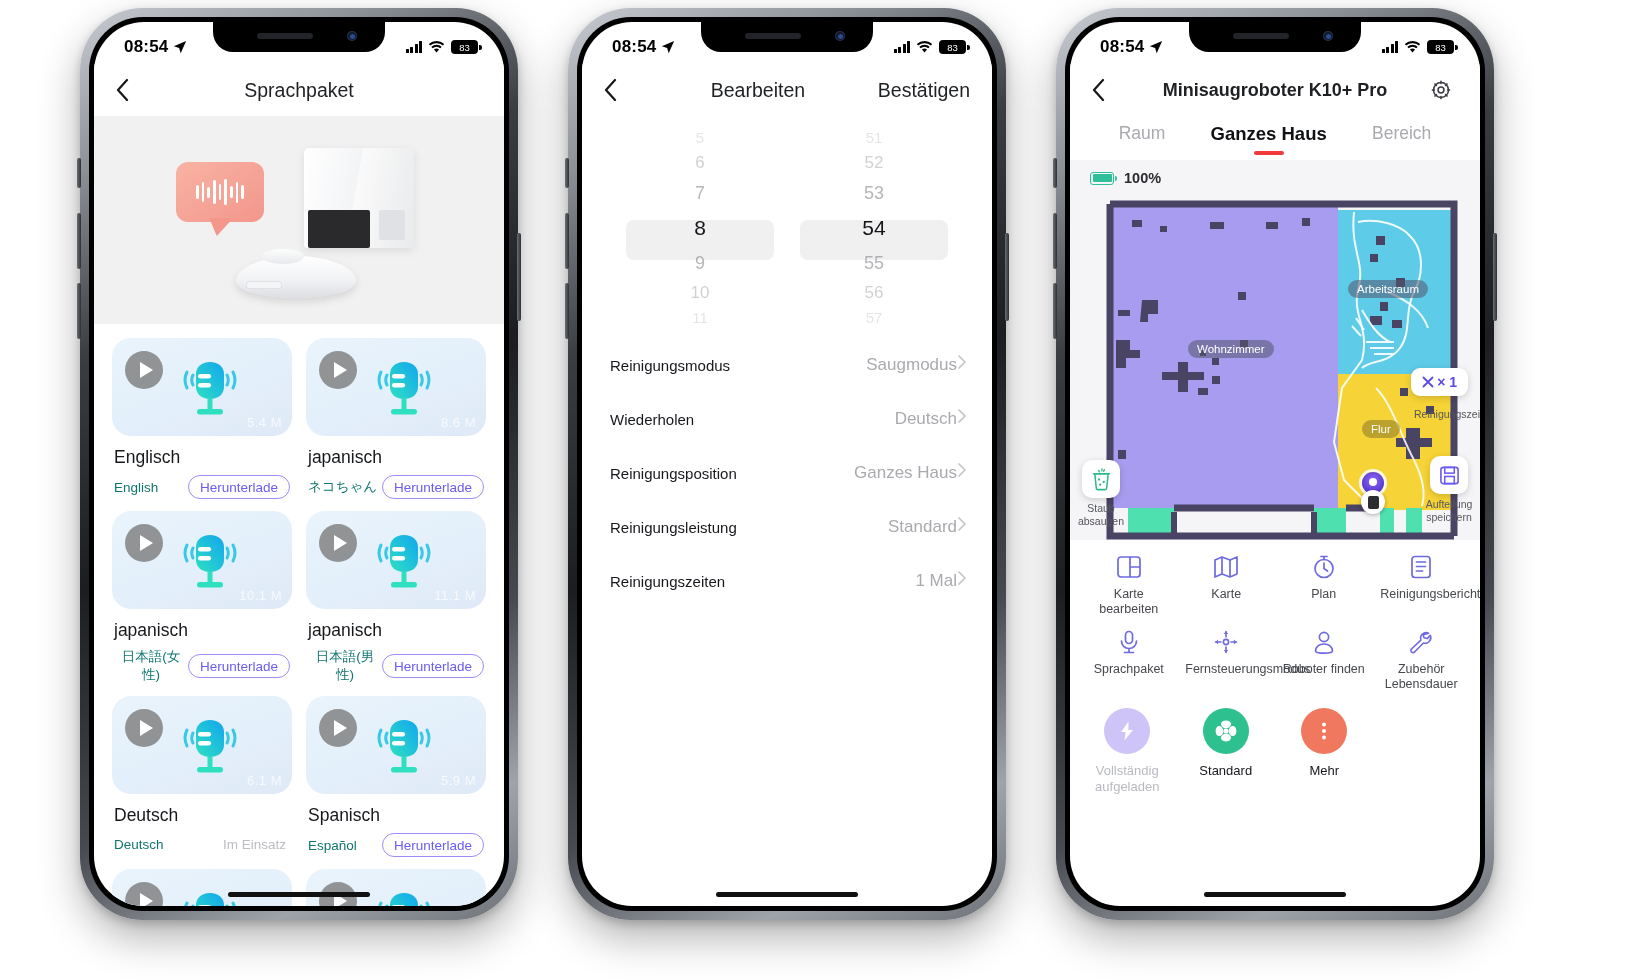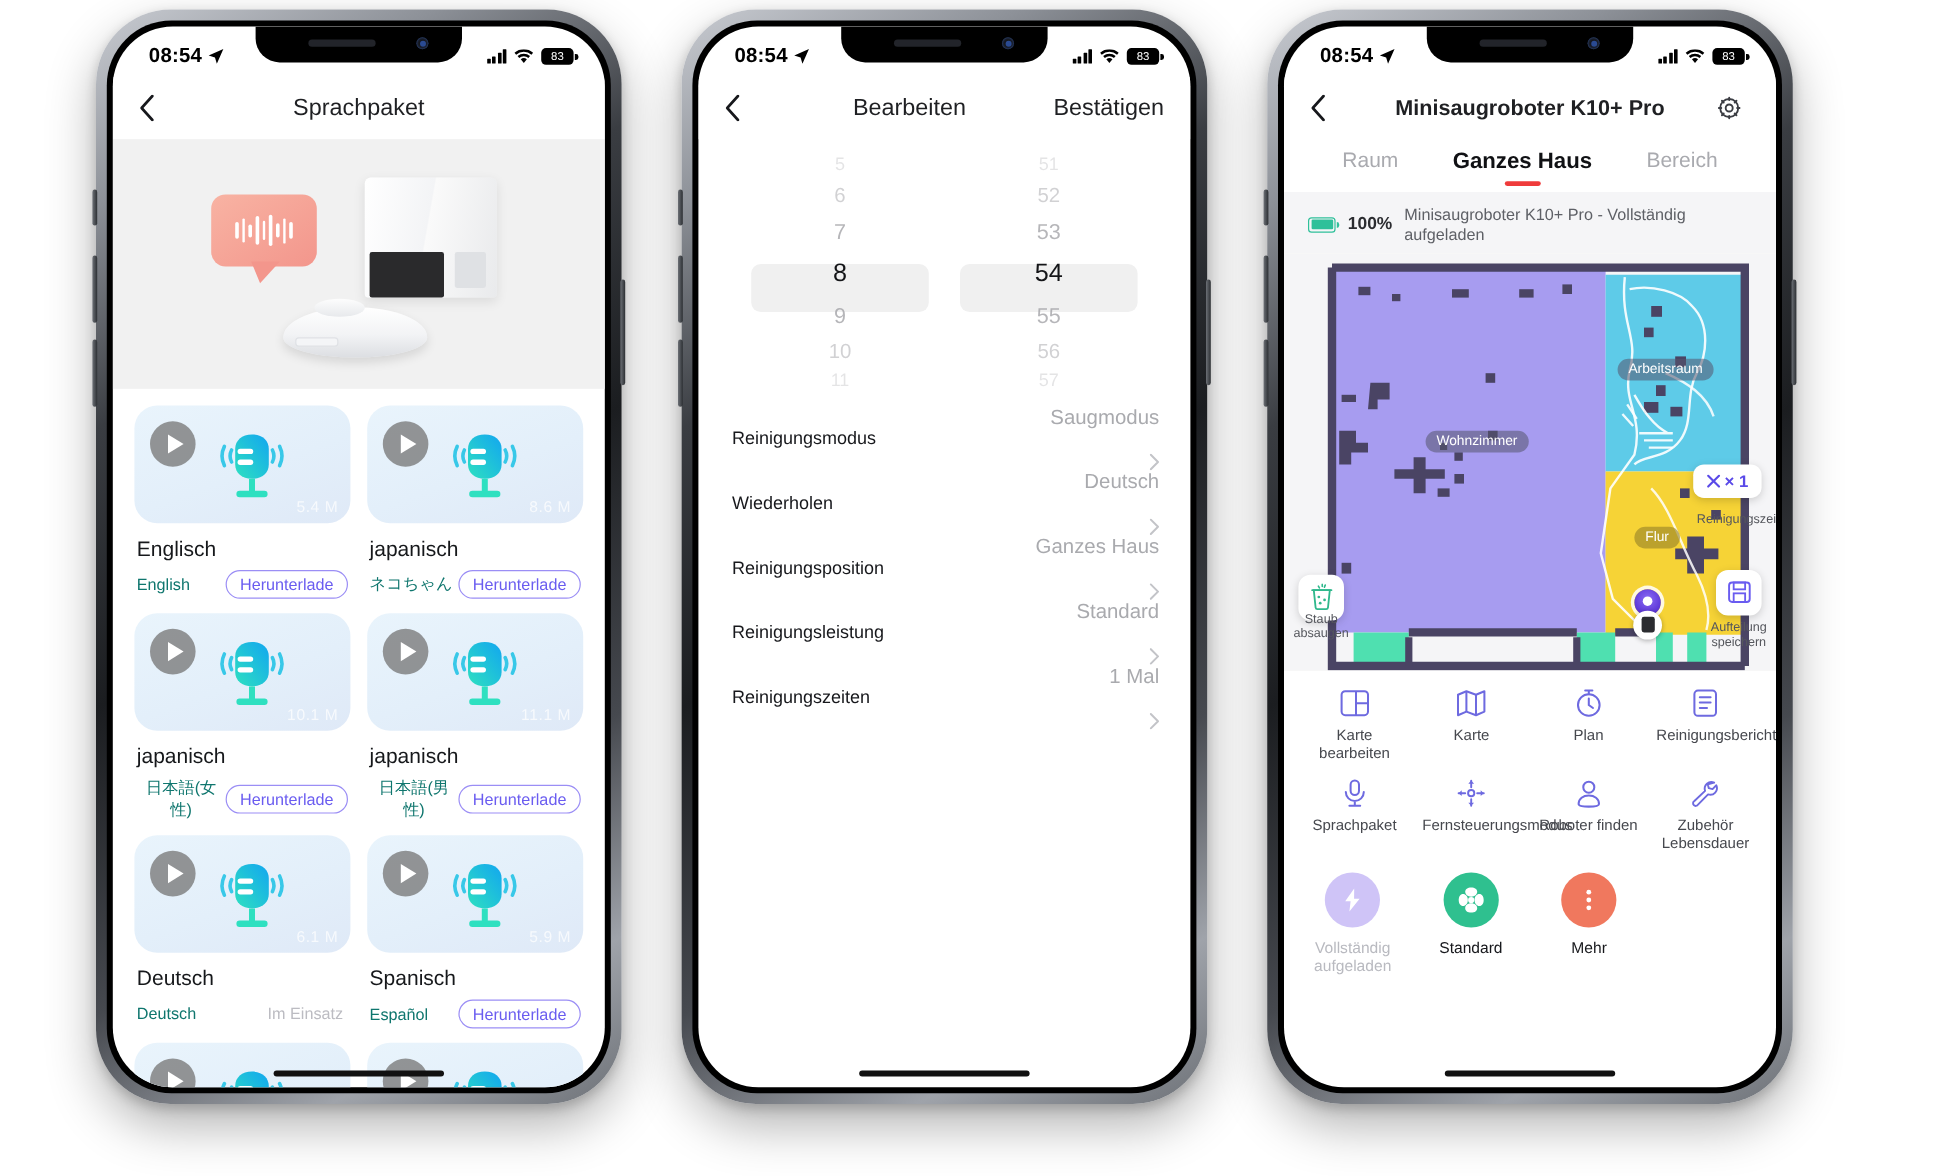--- a/index.html
+++ b/index.html
@@ -185,21 +185,21 @@
   .pitem.i4 { opacity:.72; }
   .pitem.i5 { opacity:.45; font-size:17px;}
   .pitem.i6 { opacity:.26; font-size:15px; height:20px; line-height:20px;}
 
   .srow {
     display:flex;align-items:center;justify-content:space-between;
     padding: 0 26px 0 28px; height: 54px; cursor:pointer;
   }
   .srow + .srow { }
   .slabel { font-size: 15px; color:#17181c; }
-  .sval { display:flex;align-items:flex-end;gap:20px; font-size:17px; color:#a9aaae;flex-direction:column;}
+  .sval { display:flex;align-items:flex-start;gap:1px; font-size:17px; color:#a9aaae;}
   .sarrow { width: 8px; height: 14px; display:block; }
 
   
   .tabs { display:flex; align-items:center; justify-content:space-around; height: 44px; background:#fff; padding: 0 26px;}
   .tab { font-size: 17.5px; color:#a9aaaf; position:relative; padding-bottom: 9px; cursor:pointer;}
   .tab.active { color:#101114; font-weight:700; font-size:18.5px;}
   .tab.active::after{
     content:''; position:absolute; left:50%; transform:translateX(-50%); bottom:-1px;
     width: 30px; height: 3.5px; background:#ef3b3b; border-radius:2px;
   }
@@ -740,21 +740,20 @@
             <div class="tab">Raum</div>
             <div class="tab active">Ganzes Haus</div>
             <div class="tab">Bereich</div>
           </div>
 
         <div class="statusrow">
           <span class="batt2">
               <i></i>
             </span>
           <span class="bpct">100%</span>
-          <span class="bdesc">Minisaugroboter K10+ Pro - Vollständig aufgeladen</span>
         </div>
 
         <div class="map">
           <svg width="414" height="348" viewBox="0 0 414 348">
             <rect width="414" height="348" fill="#f5f5f7"></rect>
 
             <path d="M40 12 H268 V316 H40 Z" fill="#a79cf0"></path>
 
             <path d="M268 18 H382 V182 H268 Z" fill="#5ecbe8"></path>
 
@@ -818,21 +817,21 @@
           <div class="map-fab" style="left:12px;top:268px">
             <svg width="21" height="23" viewBox="0 0 22 24">
               <path d="M4 6 h14 l-1.6 15.2a1.6 1.6 0 0 1-1.6 1.4H7.2a1.6 1.6 0 0 1-1.6-1.4z" fill="none" stroke="#2fb88c" stroke-width="1.6"></path>
               <path d="M2.6 6 h16.8" stroke="#2fb88c" stroke-width="1.6" stroke-linecap="round"></path>
               <circle cx="8.4" cy="12" r="1.2" fill="#2fb88c"></circle>
                 <circle cx="13.4" cy="14.6" r="1.2" fill="#2fb88c"></circle>
               <circle cx="9.6" cy="17.4" r="1.2" fill="#2fb88c"></circle>
               <path d="M8 2.5 l.9 1.6 M14 1.6 l-.7 1.8 M11.4 1 v1.8" stroke="#2fb88c" stroke-width="1.4" stroke-linecap="round"></path>
             </svg>
           </div>
-          <span class="map-fab-label" style="left:-6px;top:299px">Staub absaugen</span>
+          <span class="map-fab-label" style="left:-6px;top:310px">Staub absaugen</span>
 
           <div class="pill-x1" style="right:12px;top:176px">
             <svg width="12" height="12" viewBox="0 0 12 12">
                 <path d="M1.5 1.5 10.5 10.5 M10.5 1.5 1.5 10.5" stroke="#5a4ae8" stroke-width="1.8" stroke-linecap="round"></path>
               </svg>
             <span>× 1</span>
           </div>
           <span class="map-fab-label" style="right:-8px;top:216px">Reinigungszeiten</span>
 
           <div class="map-fab" style="right:12px;top:264px">

